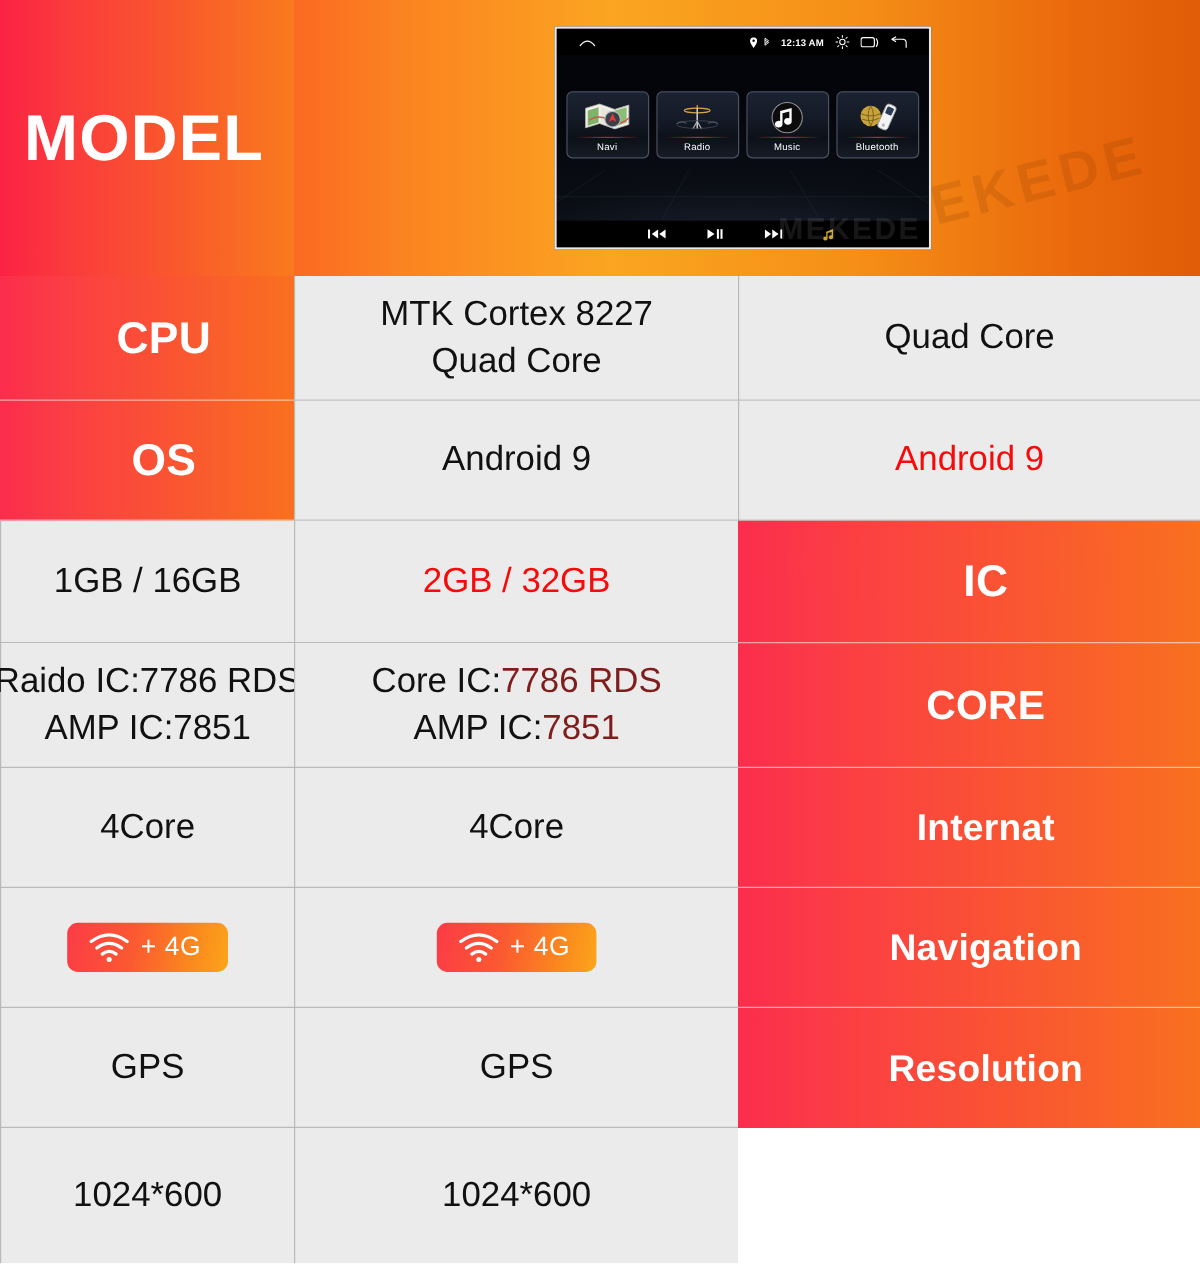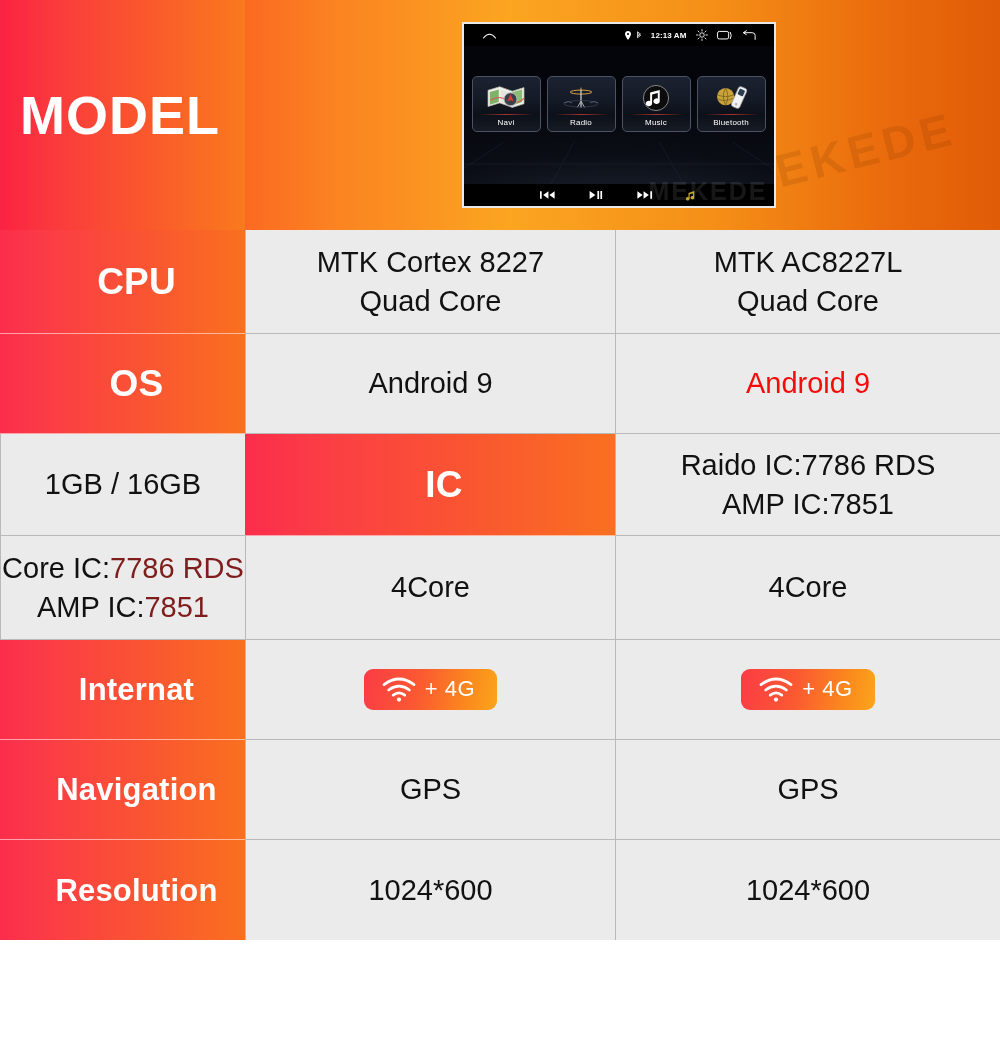--- a/index.html
+++ b/index.html
@@ -423,50 +423,55 @@
     </div>
 
     <div class="label-cell sz-xl">
       <span class="label-text">CPU</span>
     </div>
     <div class="value-cell">
       <span class="vline">MTK Cortex 8227</span>
       <span class="vline">Quad Core</span>
     </div>
     <div class="value-cell">
-      <span class="vline">MTK AC8227L</span>
       <span class="vline">Quad Core</span>
     </div>
 
     <div class="label-cell sz-xl">
       <span class="label-text">OS</span>
     </div>
     <div class="value-cell">
       <span class="vline">Android 9</span>
     </div>
     <div class="value-cell">
       <span class="vline red">Android 9</span>
     </div>
 
     <div class="value-cell">
       <span class="vline">1GB / 16GB</span>
     </div>
+    <div class="value-cell">
+      <span class="vline red">2GB / 32GB</span>
+    </div>
 
     <div class="label-cell sz-xl">
       <span class="label-text">IC</span>
     </div>
     <div class="value-cell">
       <span class="vline">Raido IC:7786 RDS</span>
       <span class="vline">AMP IC:7851</span>
     </div>
     <div class="value-cell">
       <span class="vline"><span>Core IC:</span><span class="red">7786 RDS</span></span>
       <span class="vline"><span>AMP IC:</span><span class="red">7851</span></span>
     </div>
 
+    <div class="label-cell sz-lg">
+      <span class="label-text">CORE</span>
+    </div>
     <div class="value-cell">
       <span class="vline">4Core</span>
     </div>
     <div class="value-cell">
       <span class="vline">4Core</span>
     </div>
 
     <div class="label-cell sz-md">
       <span class="label-text">Internat</span>
     </div>

